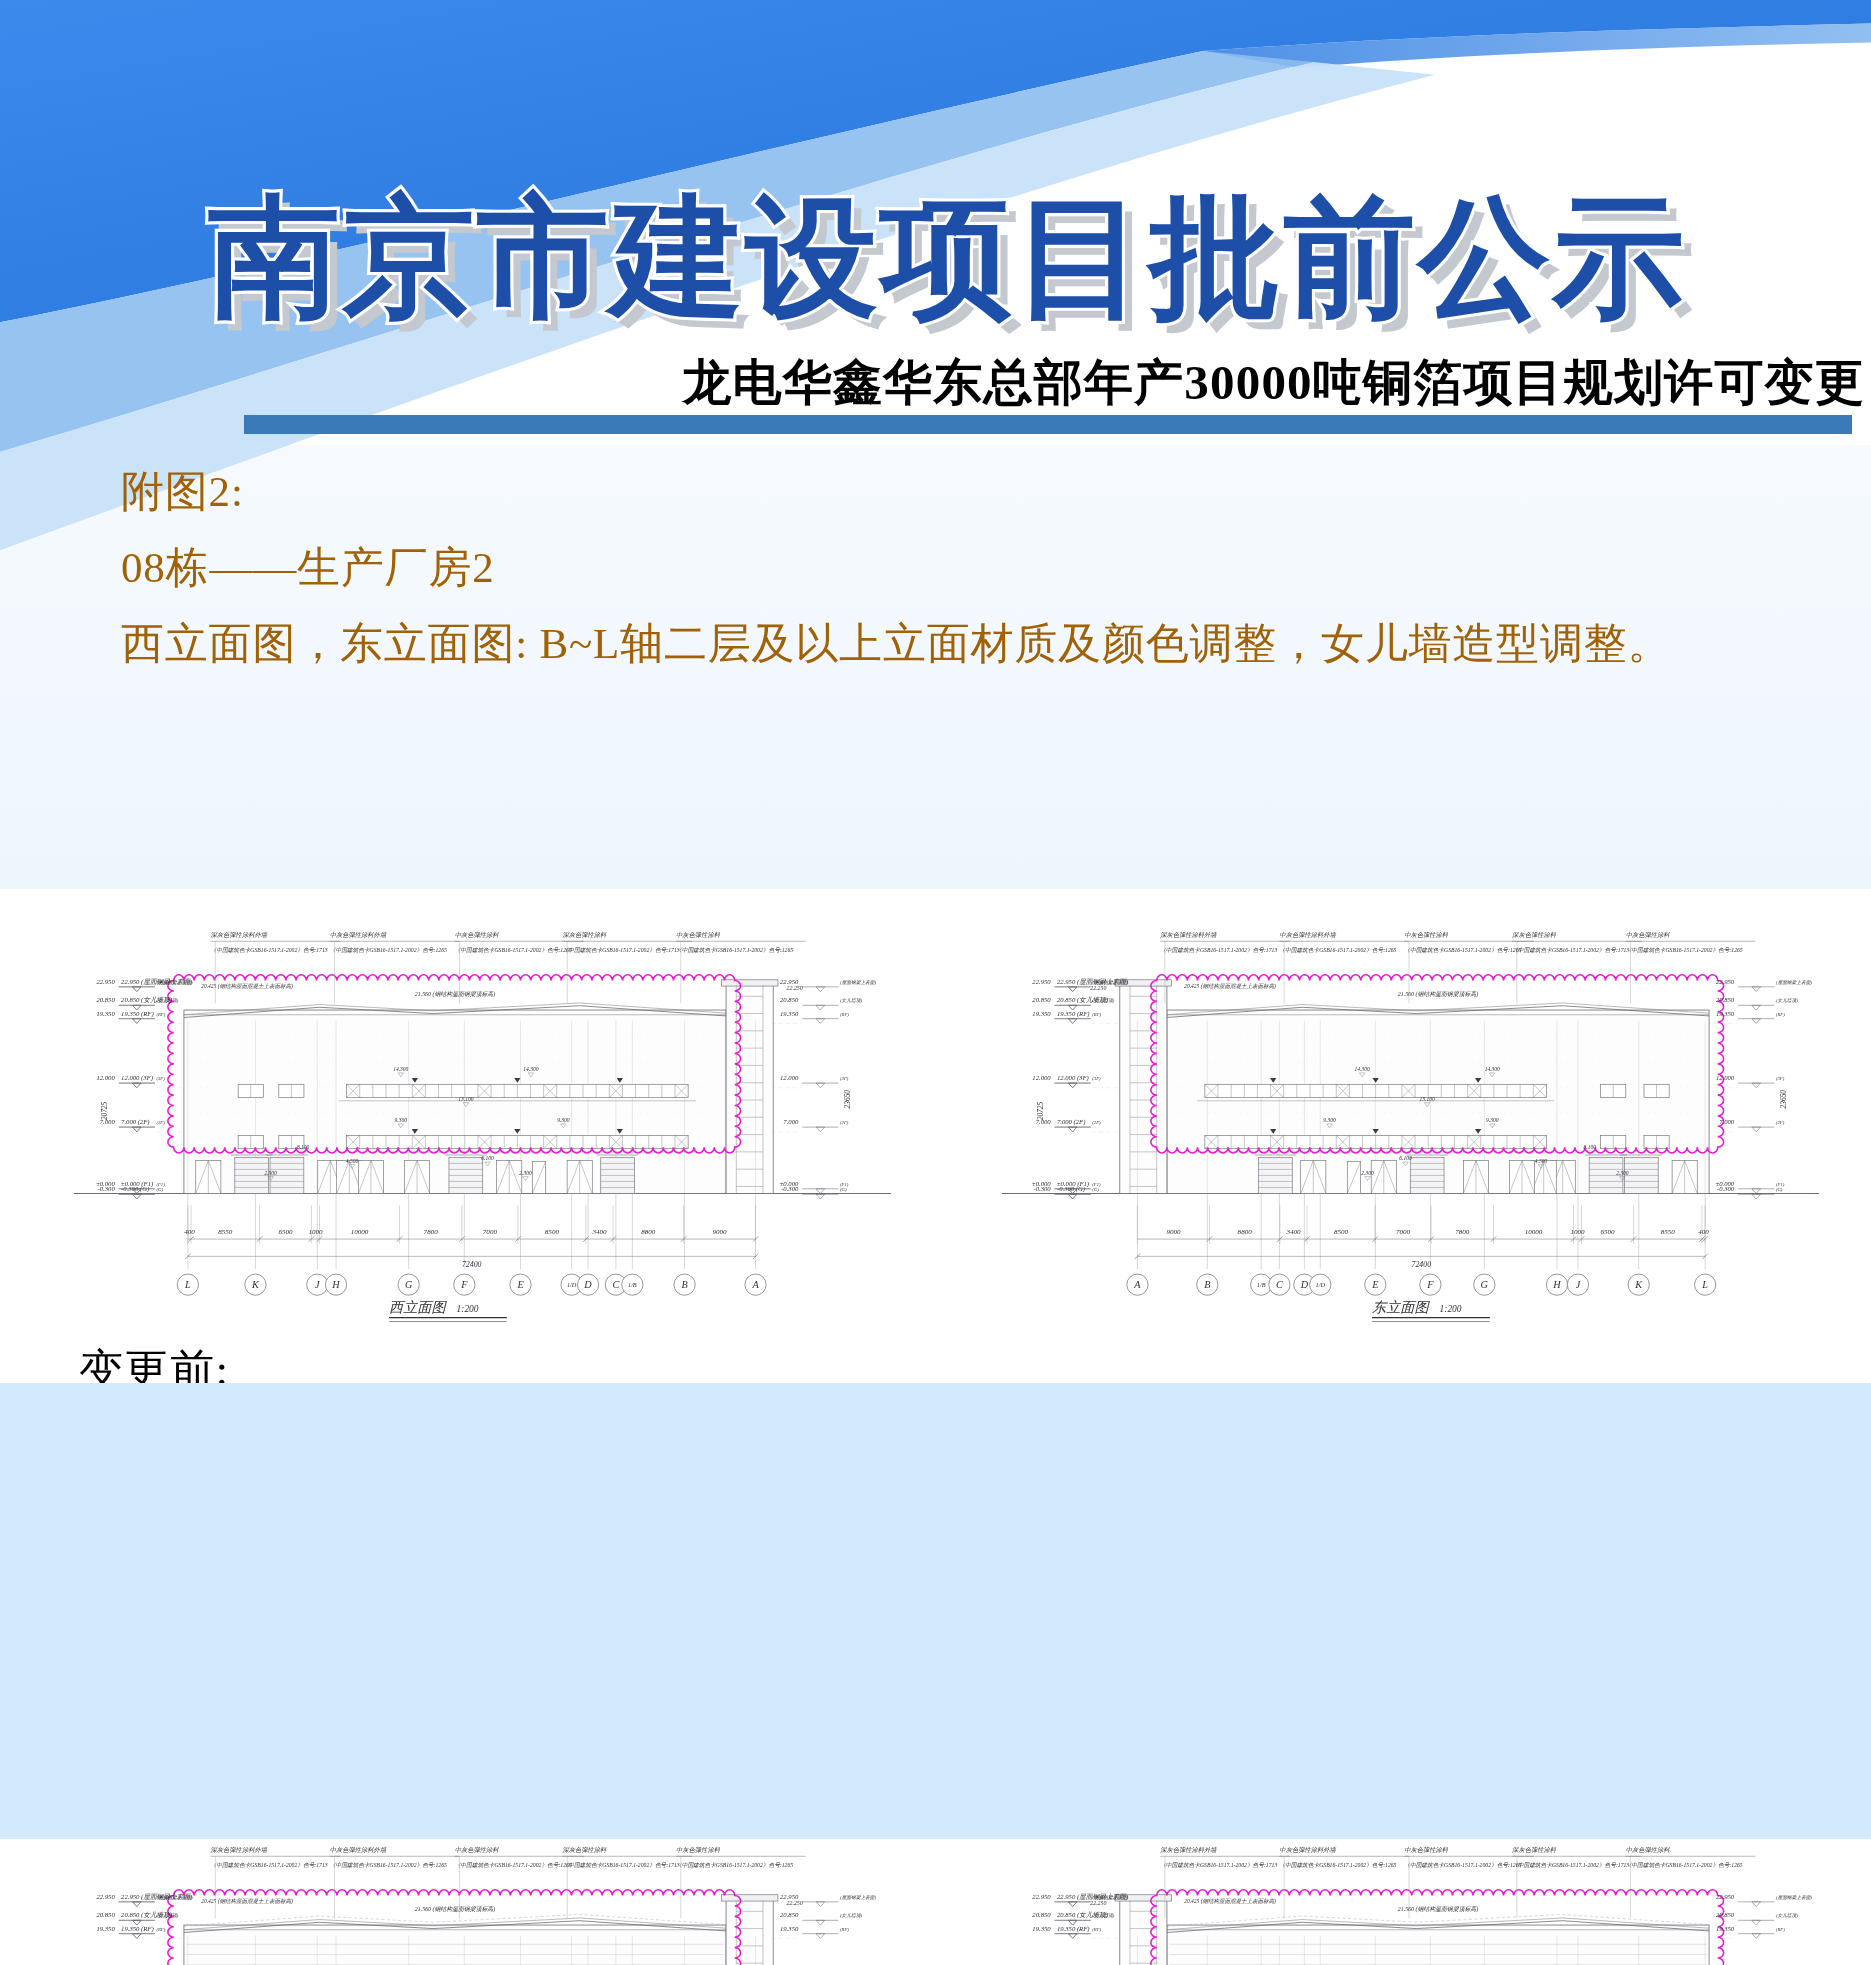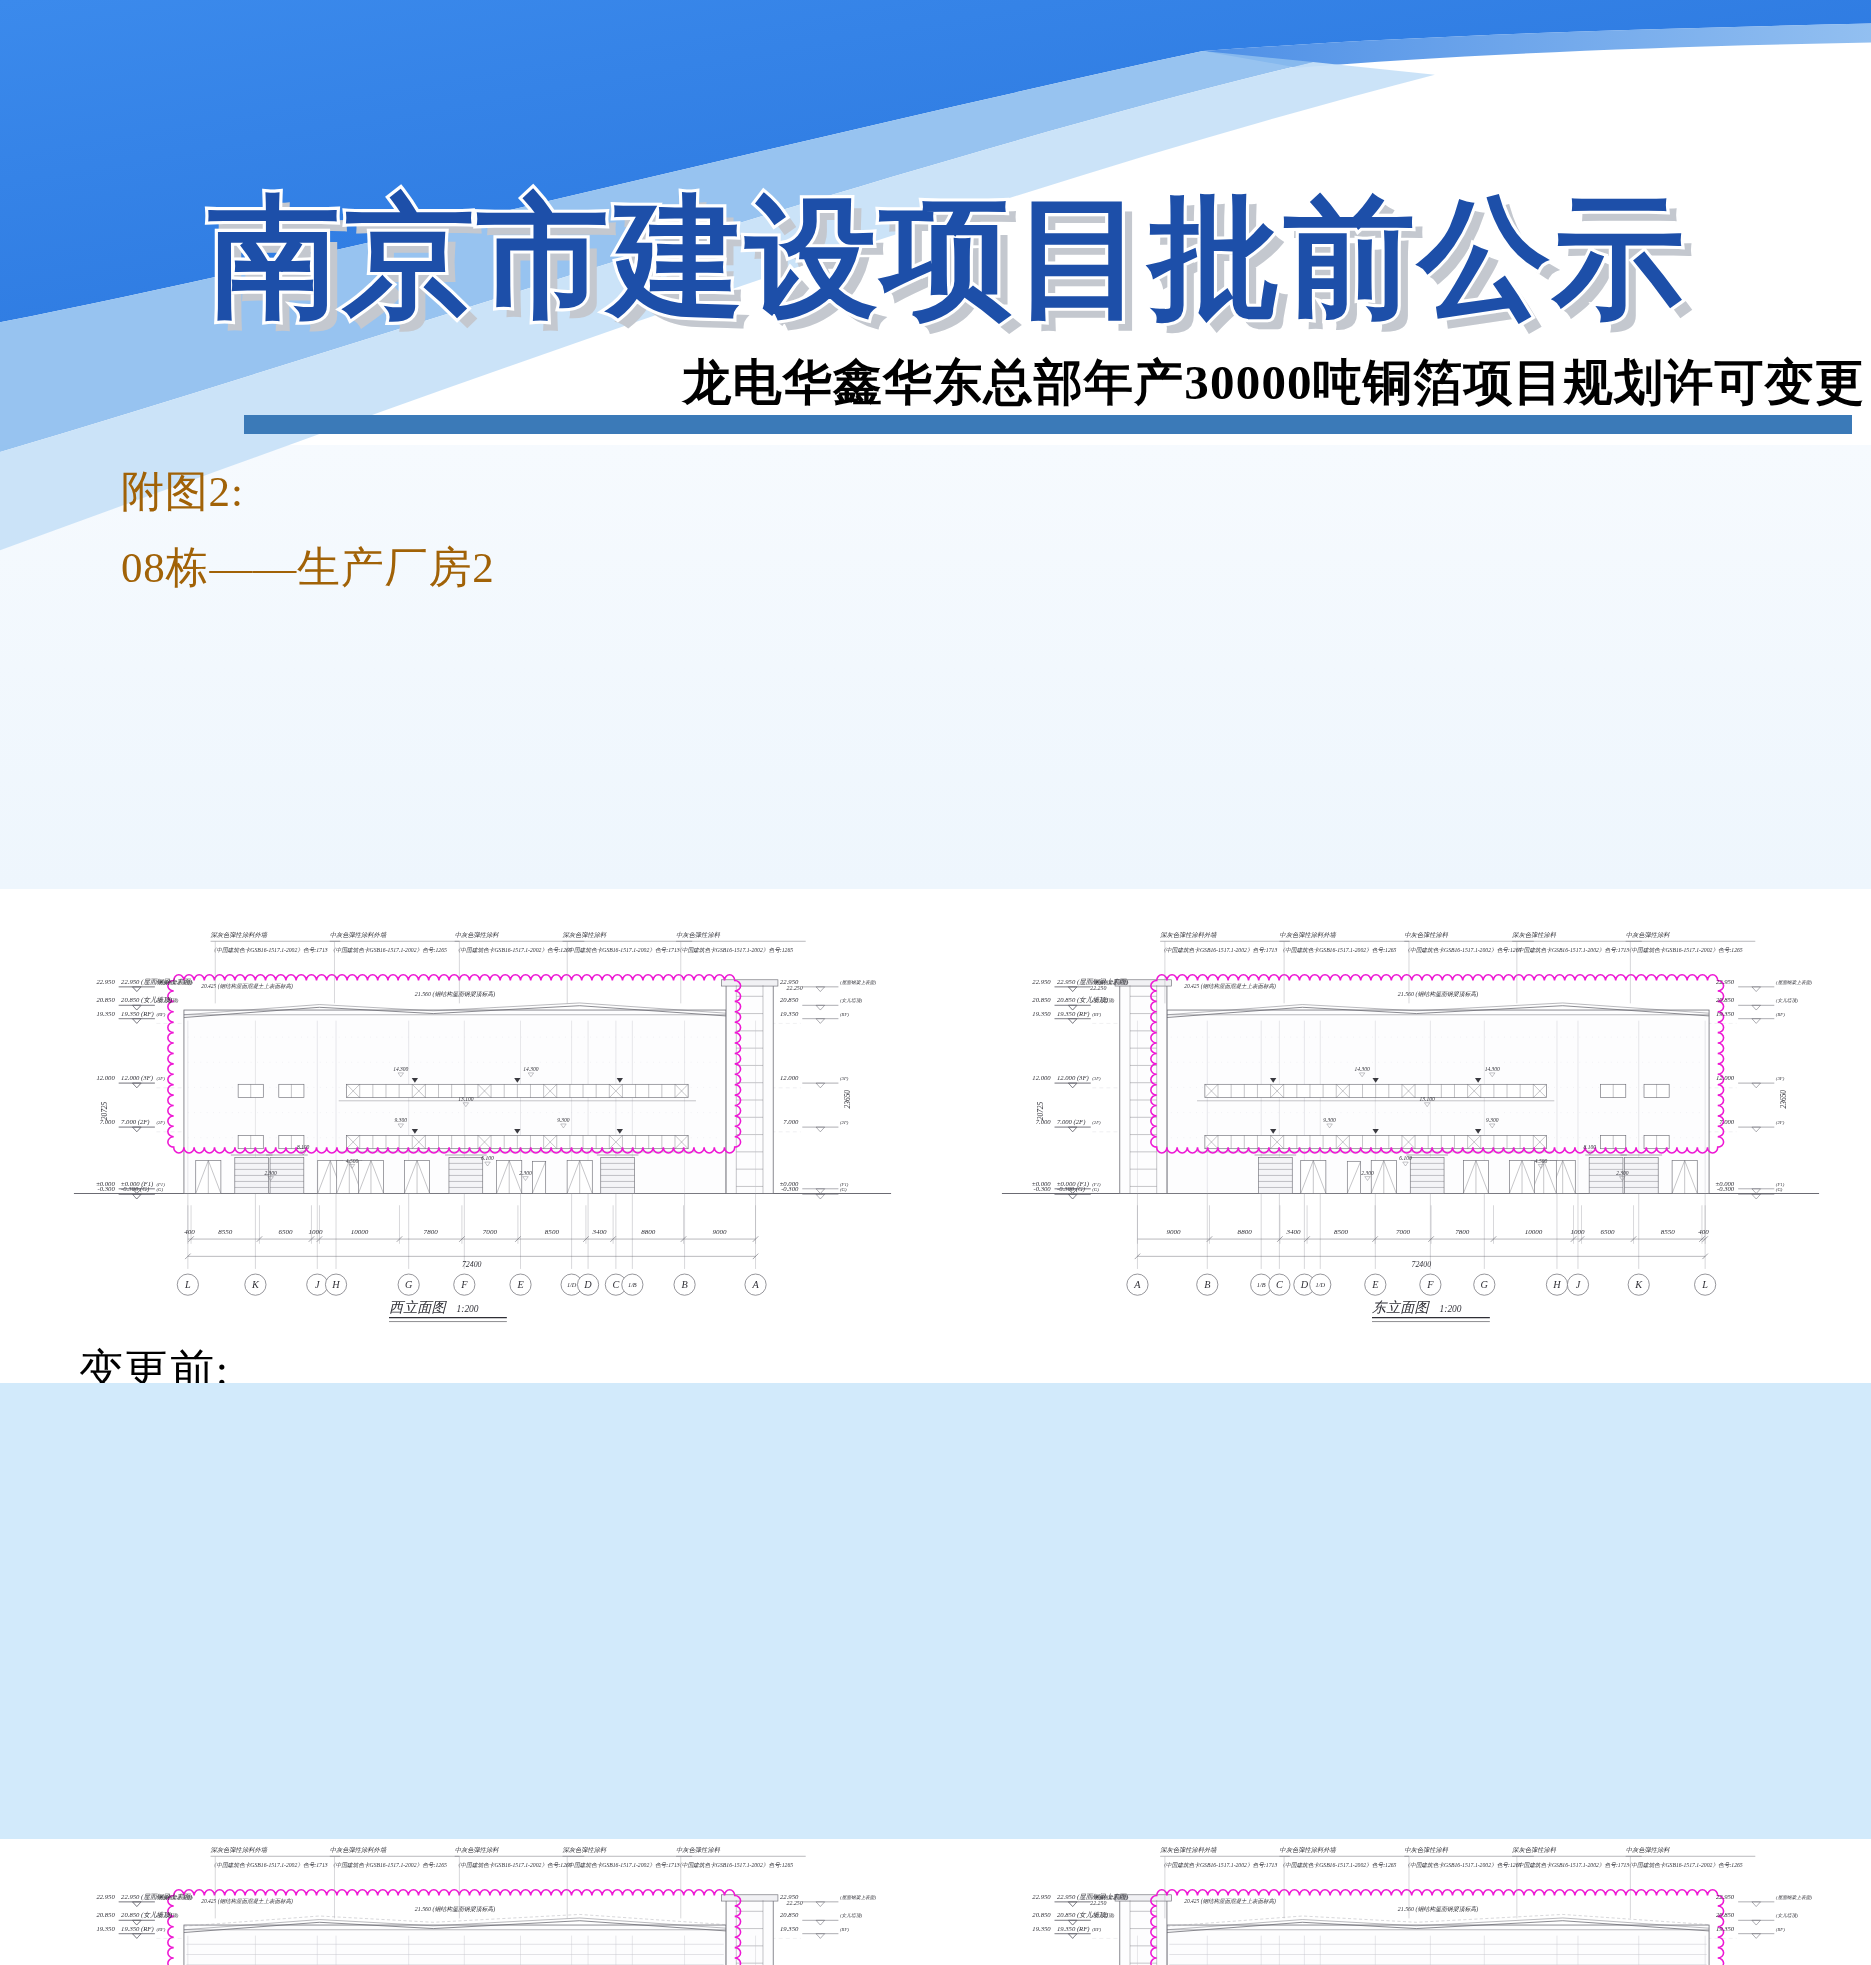--- a/index.html
+++ b/index.html
@@ -55,20 +55,21 @@
   <svg class="abs title-svg" width="1872" height="244" viewBox="0 0 4762 620">
     <text x="2436" y="466" text-anchor="middle" font-size="336" font-weight="bold" letter-spacing="6" fill="#c4c8cf">南京市建设项目批前公示</text>
     <text x="2410" y="440" text-anchor="middle" font-size="336" font-weight="bold" letter-spacing="6" fill="#1d4fa9" stroke="#ffffff" stroke-width="16" paint-order="stroke">南京市建设项目批前公示</text>
   </svg>
 
   <div class="abs subtitle">龙电华鑫华东总部年产30000吨铜箔项目规划许可变更</div>
   <div class="abs subtitle-bar"></div>
 
   <div class="abs intro-line l1">附图2:</div>
   <div class="abs intro-line l2">08栋——生产厂房2</div>
+  <div class="abs intro-line l3">西立面图，东立面图: B~L轴二层及以上立面材质及颜色调整，女儿墙造型调整。</div>
 
   <div id="dwg-west-before" class="dwg wb"><svg viewBox="0 0 2200 1120" width="865" height="440">
         <g>
           <line x1="270" y1="337" x2="1910" y2="337" stroke="#d8d8de" stroke-width="1" stroke-dasharray="10 8"></line>
           <line x1="270" y1="501" x2="1910" y2="501" stroke="#d8d8de" stroke-width="1" stroke-dasharray="10 8"></line>
           <line x1="270" y1="613" x2="1910" y2="613" stroke="#d8d8de" stroke-width="1" stroke-dasharray="10 8"></line>
           <line x1="60" y1="770" x2="2140" y2="770" stroke="#6b6b73" stroke-width="2.6"></line>
           <rect x="340" y="303" width="1380" height="467" stroke="#6b6b73" stroke-width="2" fill="#fdfdfe"></rect>
           <line x1="340" y1="315" x2="1720" y2="315" stroke="#6b6b73" stroke-width="1.2"></line>
           <polyline points="340,322 685,296 974.8000000000001,312 1347.4,292 1720,318" fill="none" stroke="#6b6b73" stroke-width="2"></polyline>

